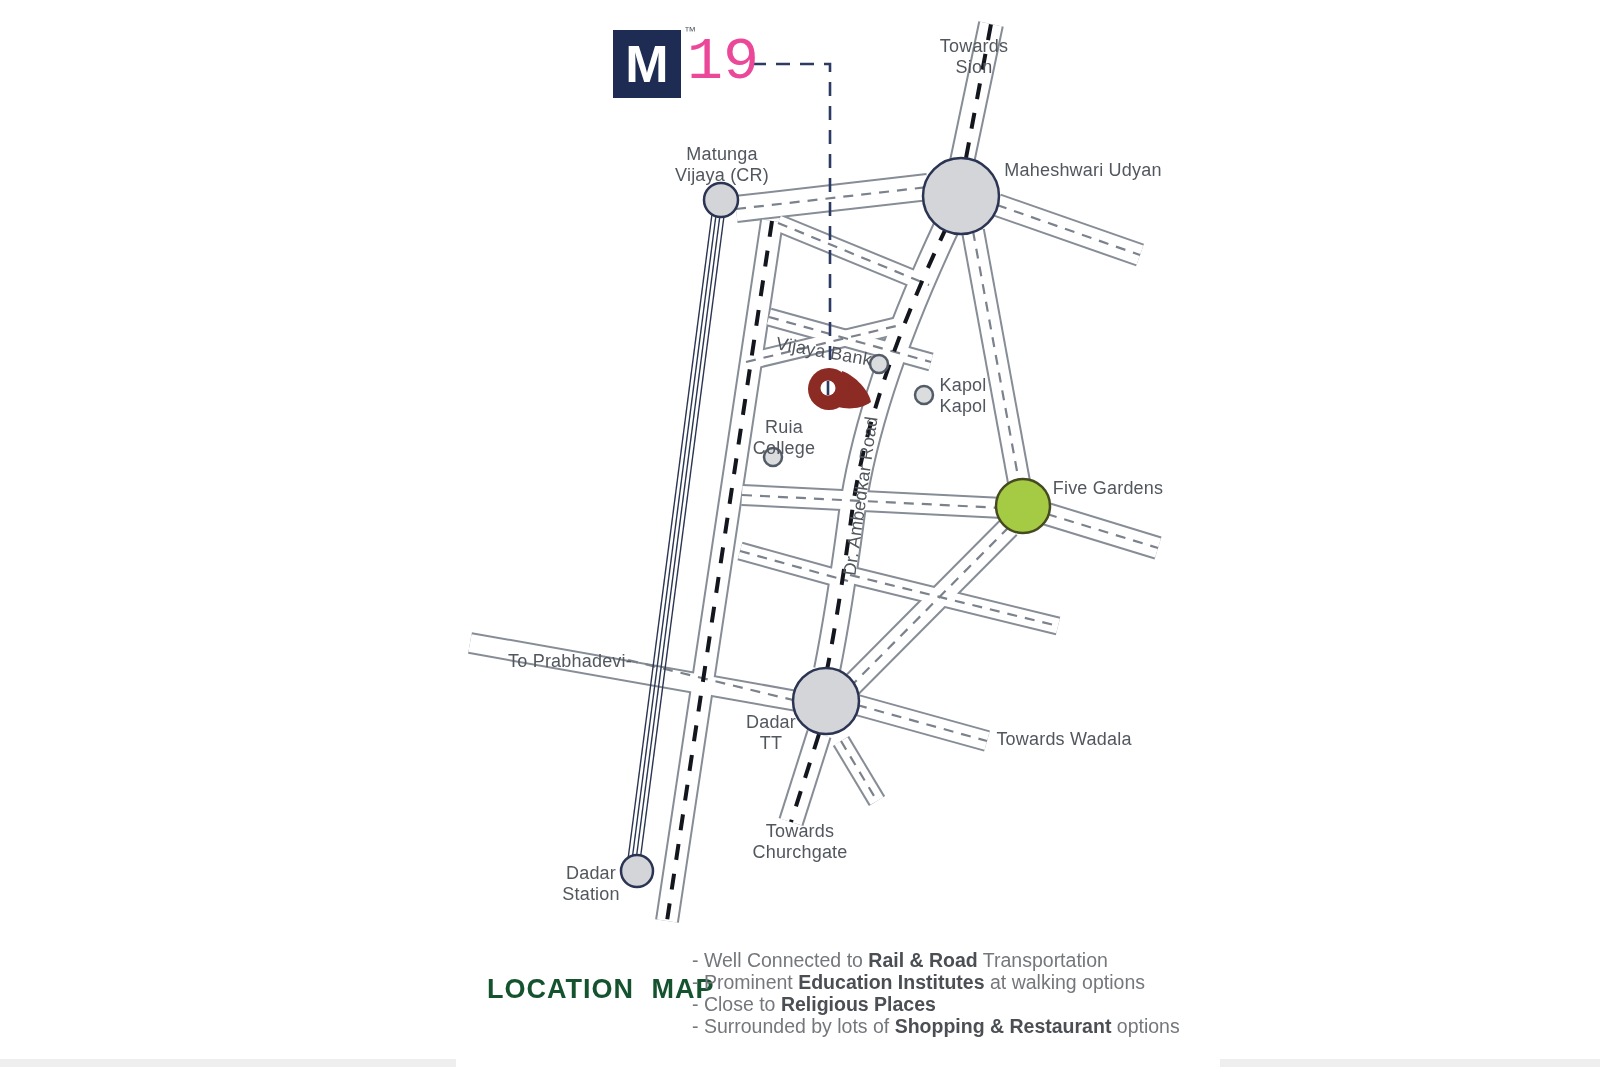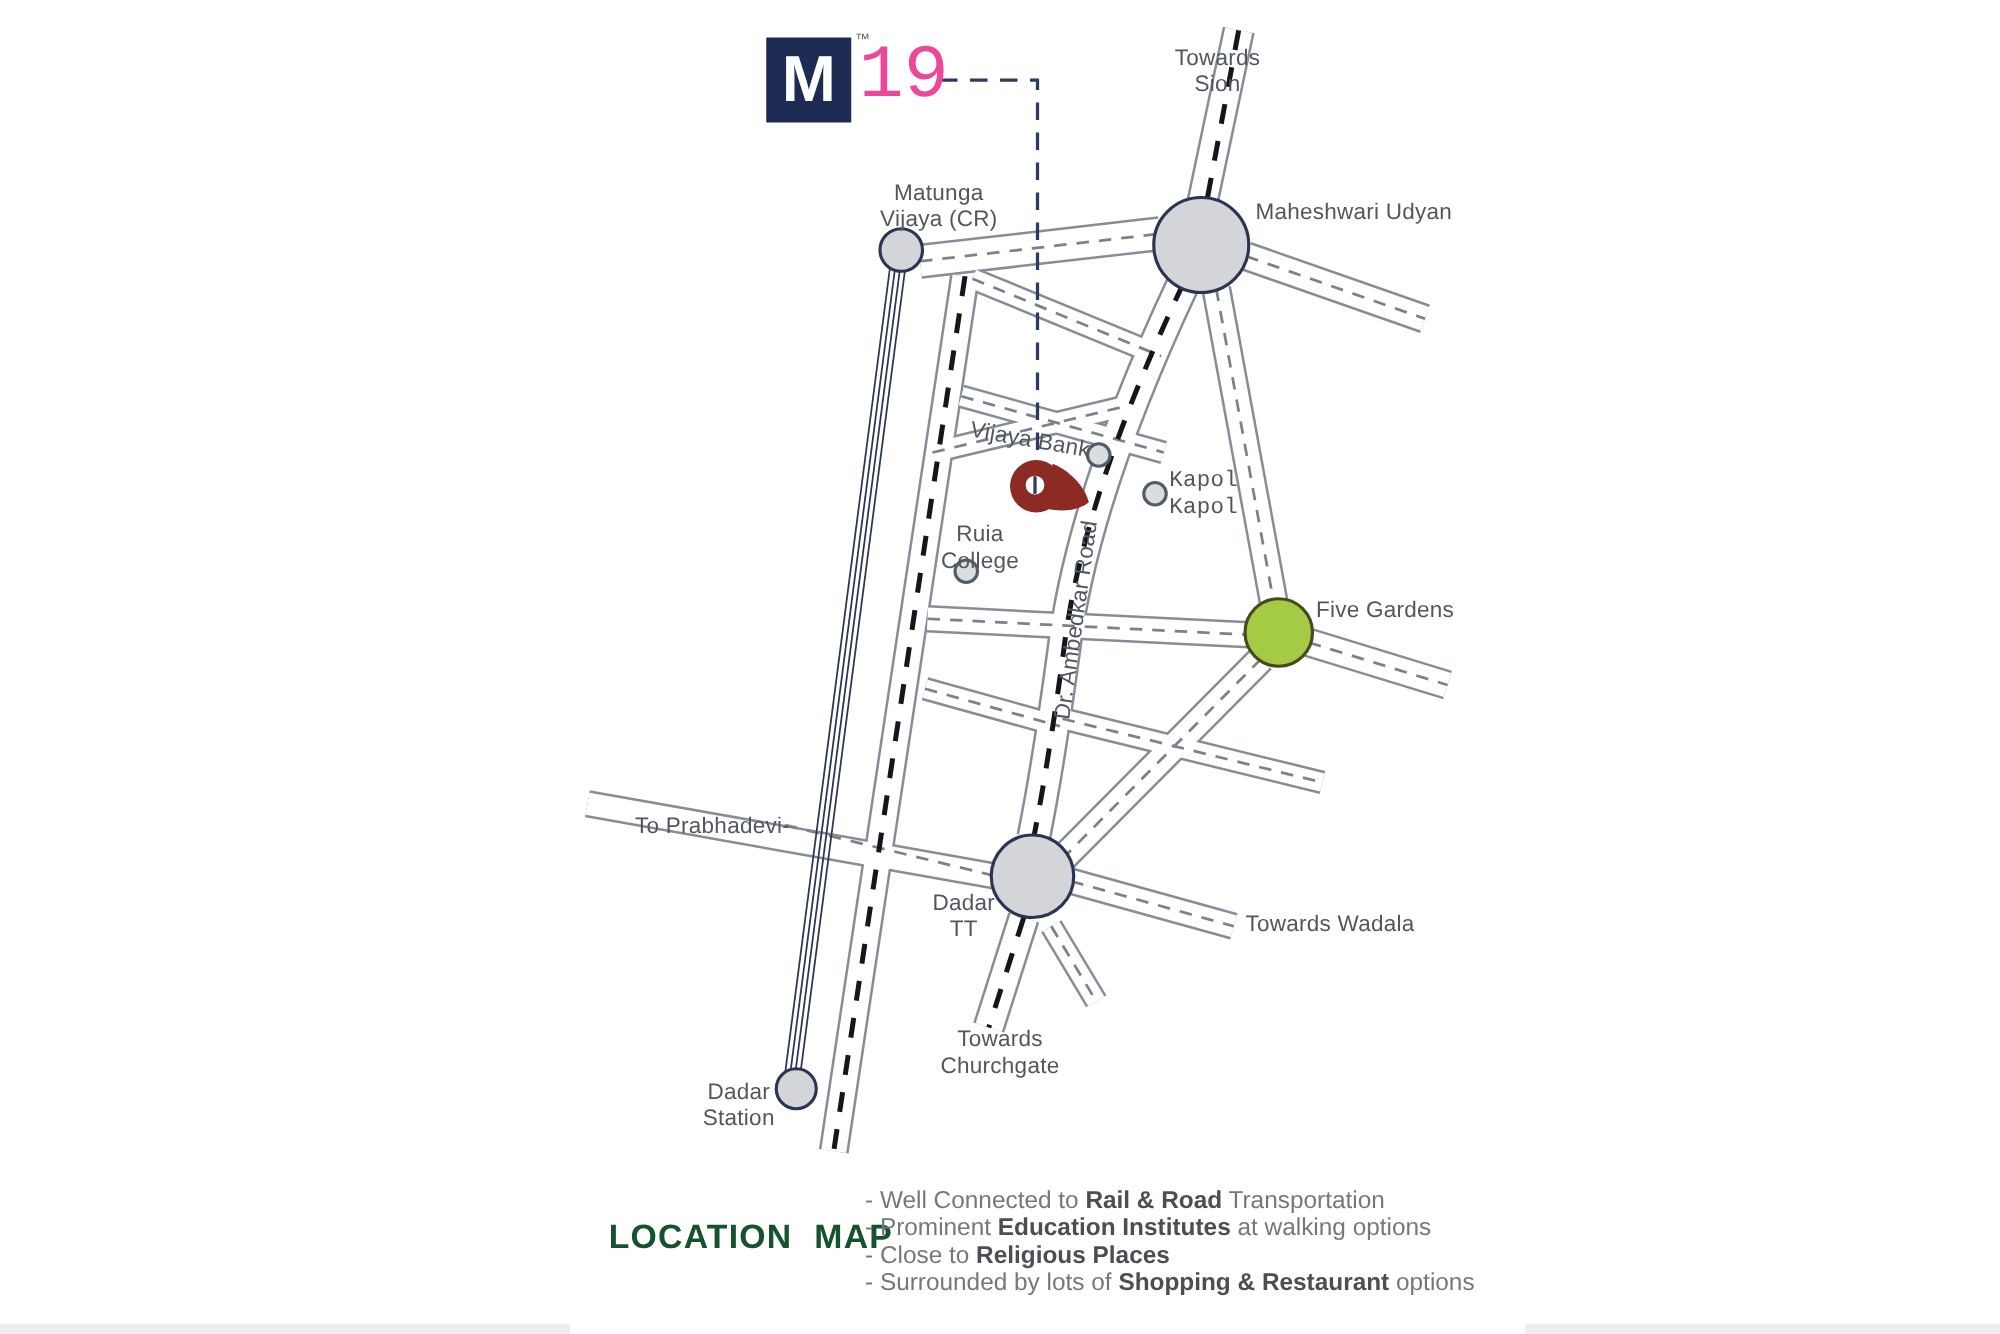--- a/index.html
+++ b/index.html
@@ -147,27 +147,27 @@
       <span>M</span>
     </div>
   <span id="logo-tm">™</span>
   <div id="logo-19">19</div>
 </div>
 
 <div class="map-label" style="left:974px;top:57px;">
   <span>Towards</span>
     <span>Sion</span>
 </div>
-<div class="map-label" style="left:751px;top:165px;">
+<div class="map-label" style="left:722px;top:165px;">
   <span>Matunga</span>
     <span>Vijaya (CR)</span>
 </div>
 <div class="map-label" style="left:1083px;top:170px;">Maheshwari Udyan</div>
 <div class="map-label rot10" style="left:824px;top:352px;">Vijaya Bank</div>
-<div class="map-label" style="left:963px;top:396px;font-family:Liberation Mono, monospace;">
+<div class="map-label" style="left:963px;top:396px;">
   <span>Kapol</span>
     <span>Kapol</span>
 </div>
 <div class="map-label" style="left:784px;top:438px;">
   <span>Ruia</span>
     <span>College</span>
 </div>
 <div class="map-label rotm82" style="left:861px;top:496px;">Dr. Ambedkar Road</div>
 <div class="map-label" style="left:1108px;top:488px;">Five Gardens</div>
 <div class="map-label" style="left:570px;top:661px;">To Prabhadevi-</div>

